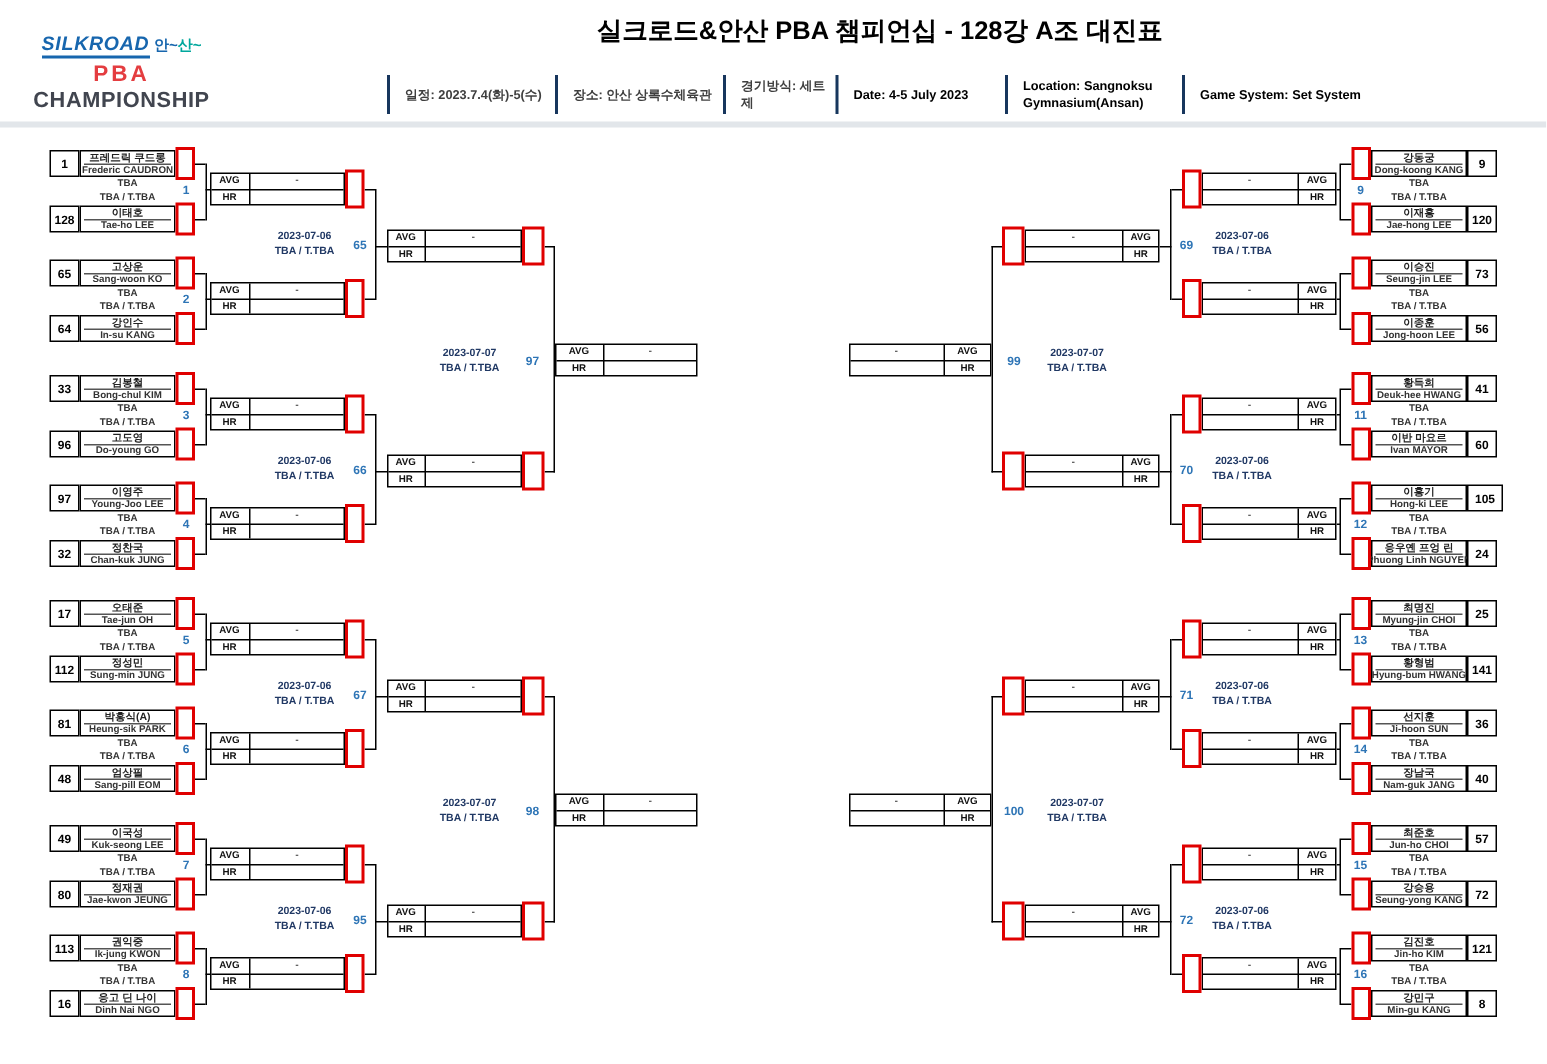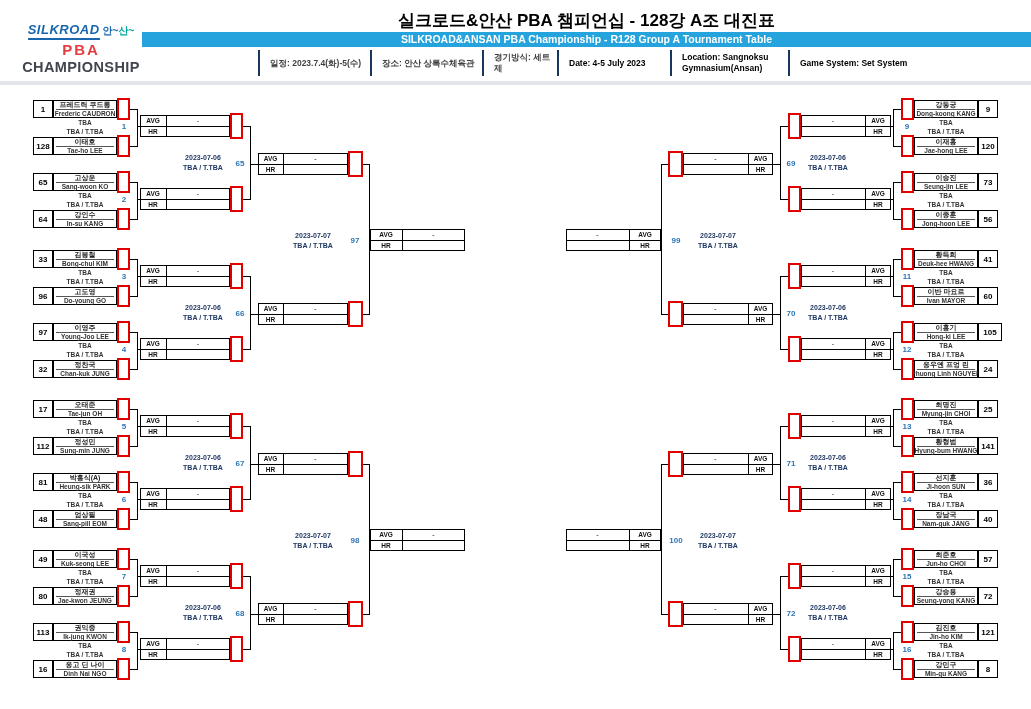--- a/index.html
+++ b/index.html
@@ -45,21 +45,20 @@
 
 <div class="page">
 
   <div class="logo">
     <div><span class="lg-silkroad">SILKROAD</span><span class="lg-ansan1">안~</span><span class="lg-ansan2">산~</span></div>
     <div class="lg-pba">PBA</div>
     <div class="lg-champ">CHAMPIONSHIP</div>
   </div>
 
   <div class="title-kr">실크로드&amp;안산 PBA 챔피언십 - 128강 A조 대진표</div>
-  <div class="bluebar">SILKROAD&amp;ANSAN PBA Championship - R128 Group A Tournament Table</div>
 
   <div class="inforow">
     <div class="icell kr" style="width:112px">일정: 2023.7.4(화)-5(수)</div>
     <div class="icell kr" style="width:112px">장소: 안산 상록수체육관</div>
     <div class="icell kr" style="width:75px">경기방식: 세트제</div>
     <div class="icell en" style="width:113px">Date: 4-5 July 2023</div>
     <div class="icell en" style="width:118px;white-space:normal">Location: Sangnoksu Gymnasium(Ansan)</div>
     <div class="icell en" style="width:243px">Game System: Set System</div>
   </div>
 
@@ -385,21 +384,21 @@
         <div class="cap" style="left: 230px; top: 636px; width: 13px; height: 26px;"></div>
         <div class="box" style="left: 258px; top: 603px; width: 90px; height: 22px;"></div>
         <div class="line" style="left: 283px; top: 604px; width: 1px; height: 20px;"></div>
         <div class="line" style="left: 259px; top: 614px; width: 88px; height: 1px;"></div>
         <div class="cell lbl" style="left: 258px; top: 603px; width: 25px; height: 11px;">AVG</div>
         <div class="cell lbl" style="left: 258px; top: 614px; width: 25px; height: 11px;">HR</div>
         <div class="cell val" style="left: 283px; top: 603px; width: 65px; height: 11px;">-</div>
         <div class="cap" style="left: 348px; top: 601px; width: 15px; height: 26px;"></div>
         <div class="cell rdate" style="left: 163px; top: 602px; width: 80px; height: 10px;">2023-07-06</div>
         <div class="cell rdate" style="left: 163px; top: 612px; width: 80px; height: 10px;">TBA / T.TBA</div>
-        <div class="cell mno" style="left: 231px; top: 608px; width: 18px; height: 10px;">68</div>
+        <div class="cell mno" style="left: 231px; top: 608px; width: 18px; height: 10px;">95</div>
         <div class="box" style="left: 370px; top: 229px; width: 95px; height: 22px;"></div>
         <div class="line" style="left: 402px; top: 230px; width: 1px; height: 20px;"></div>
         <div class="line" style="left: 371px; top: 240px; width: 93px; height: 1px;"></div>
         <div class="cell lbl" style="left: 370px; top: 229px; width: 32px; height: 11px;">AVG</div>
         <div class="cell lbl" style="left: 370px; top: 240px; width: 32px; height: 11px;">HR</div>
         <div class="cell val" style="left: 402px; top: 229px; width: 63px; height: 11px;">-</div>
         <div class="cell rdate" style="left: 283px; top: 230px; width: 60px; height: 10px;">2023-07-07</div>
         <div class="cell rdate" style="left: 283px; top: 240px; width: 60px; height: 10px;">TBA / T.TBA</div>
         <div class="cell mno" style="left: 346px; top: 235px; width: 18px; height: 10px;">97</div>
         <div class="box" style="left: 370px; top: 529px; width: 95px; height: 22px;"></div>

